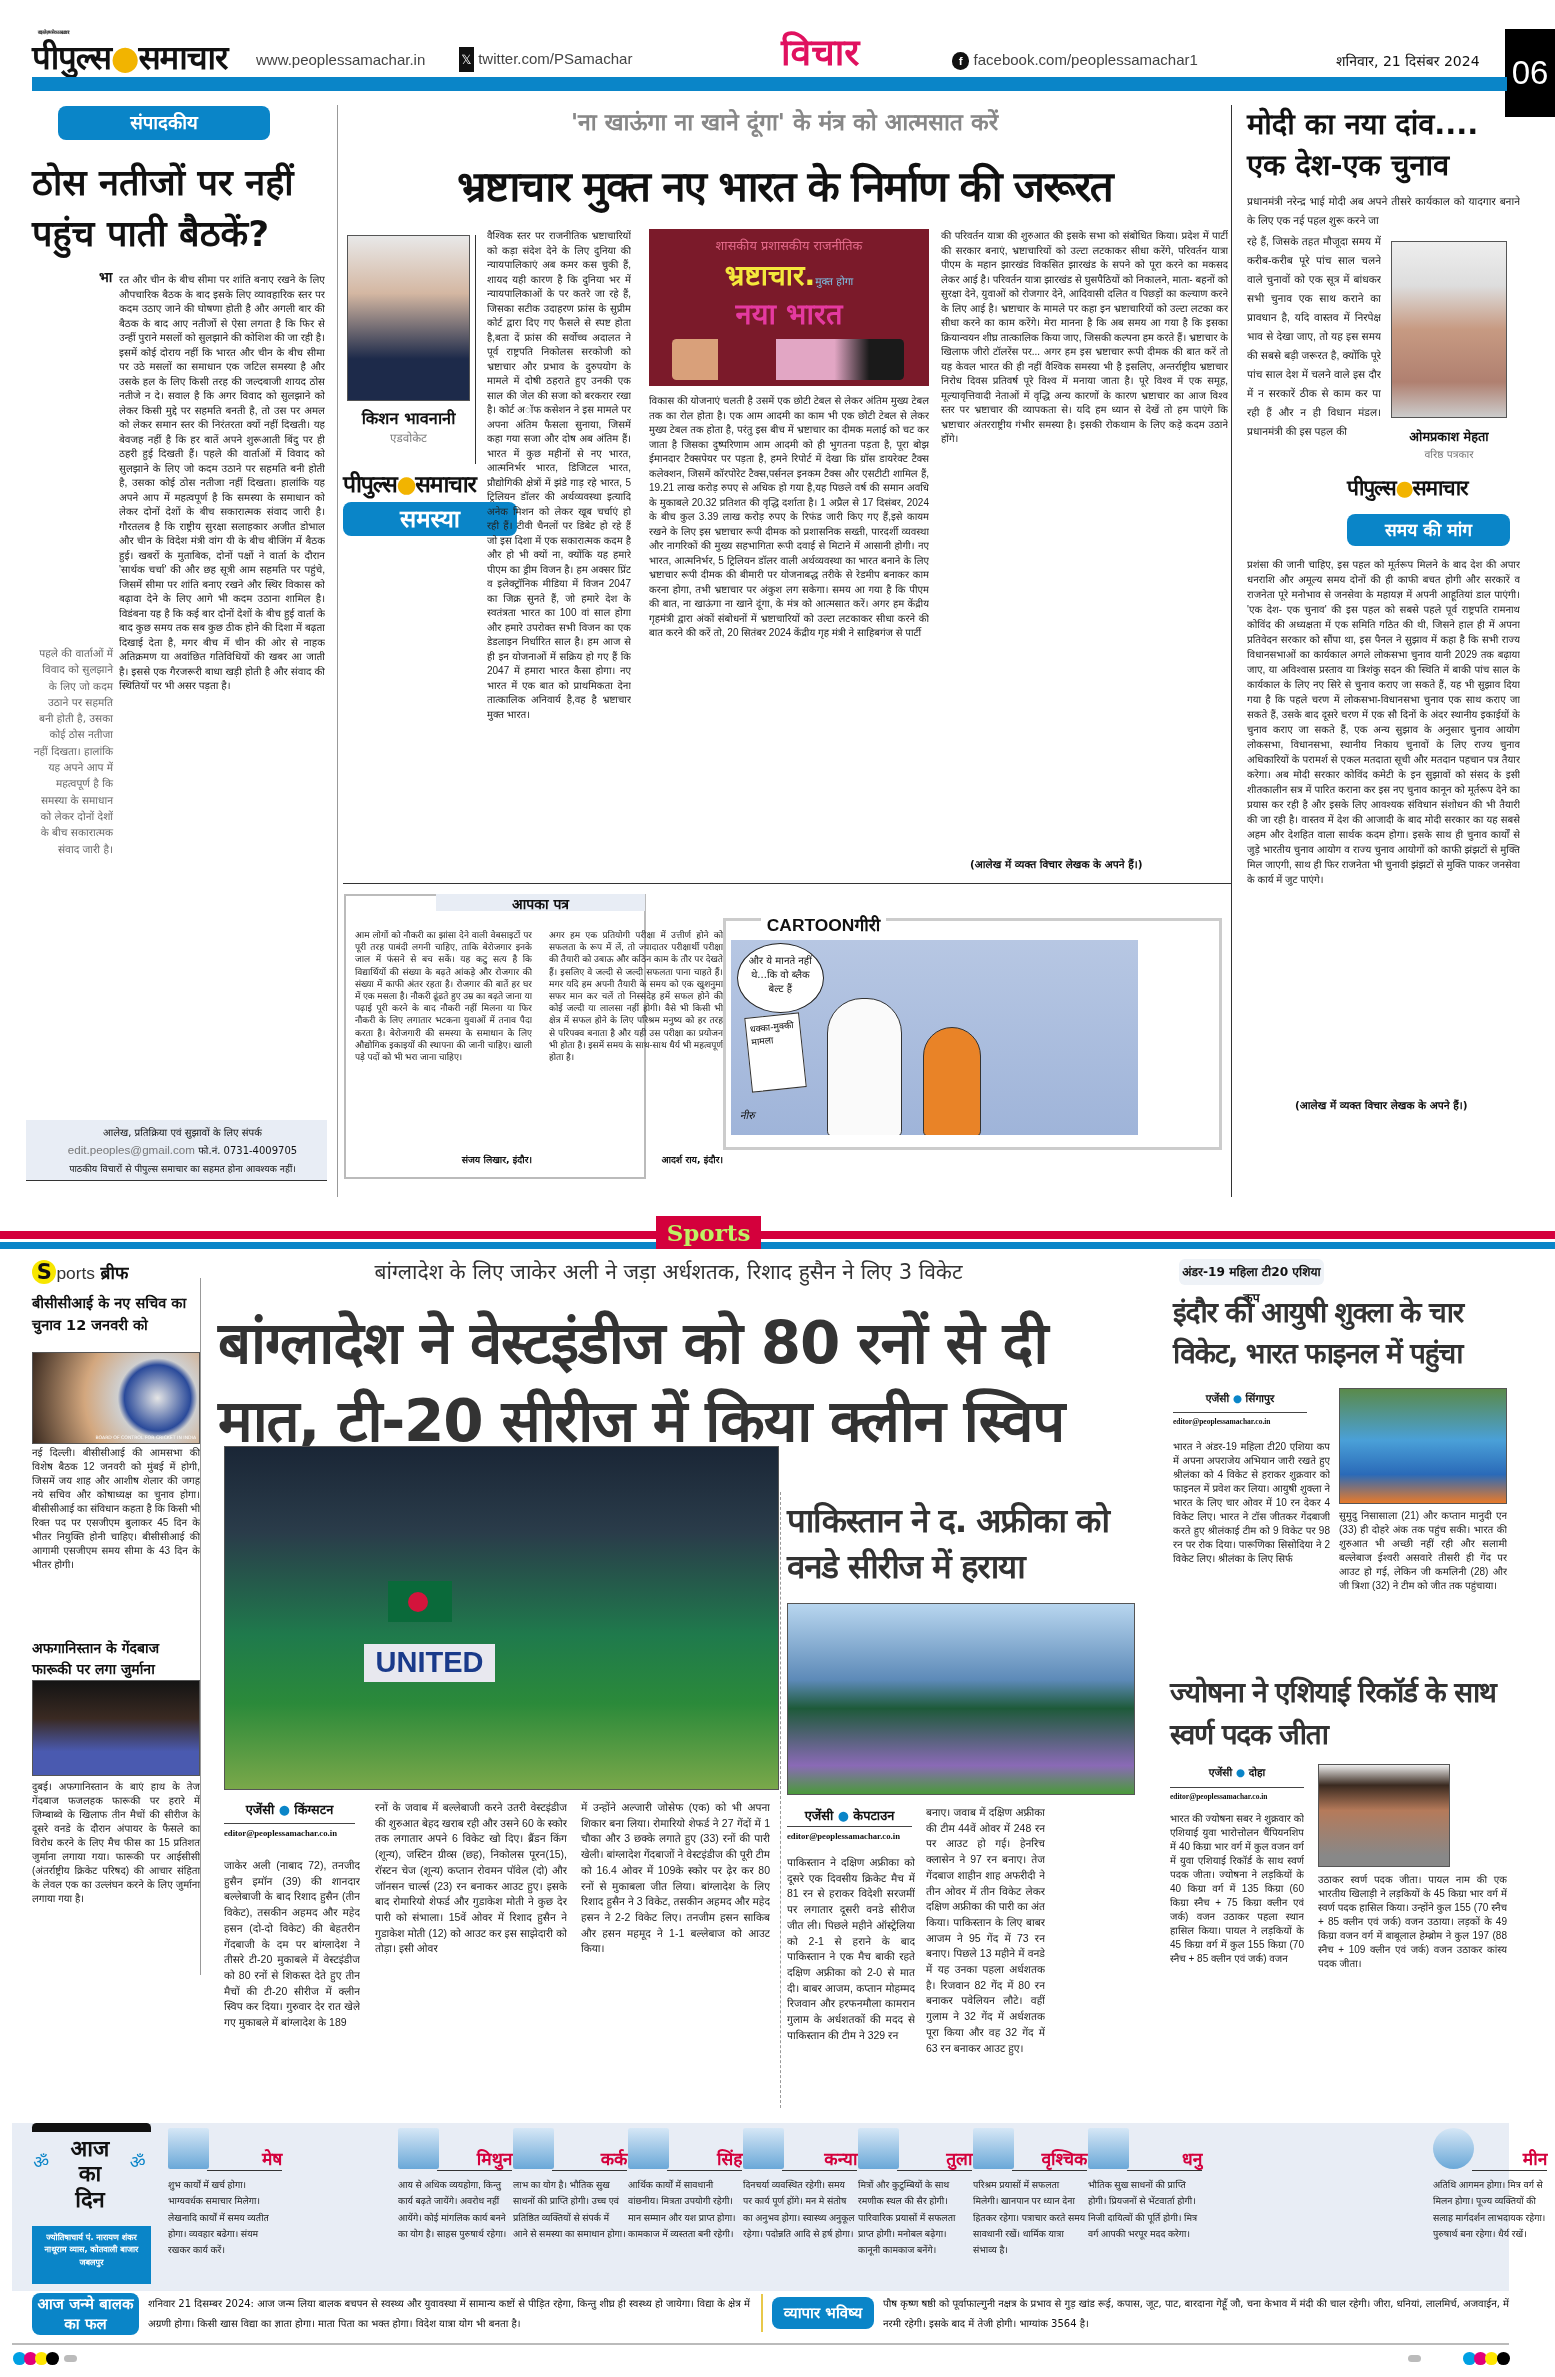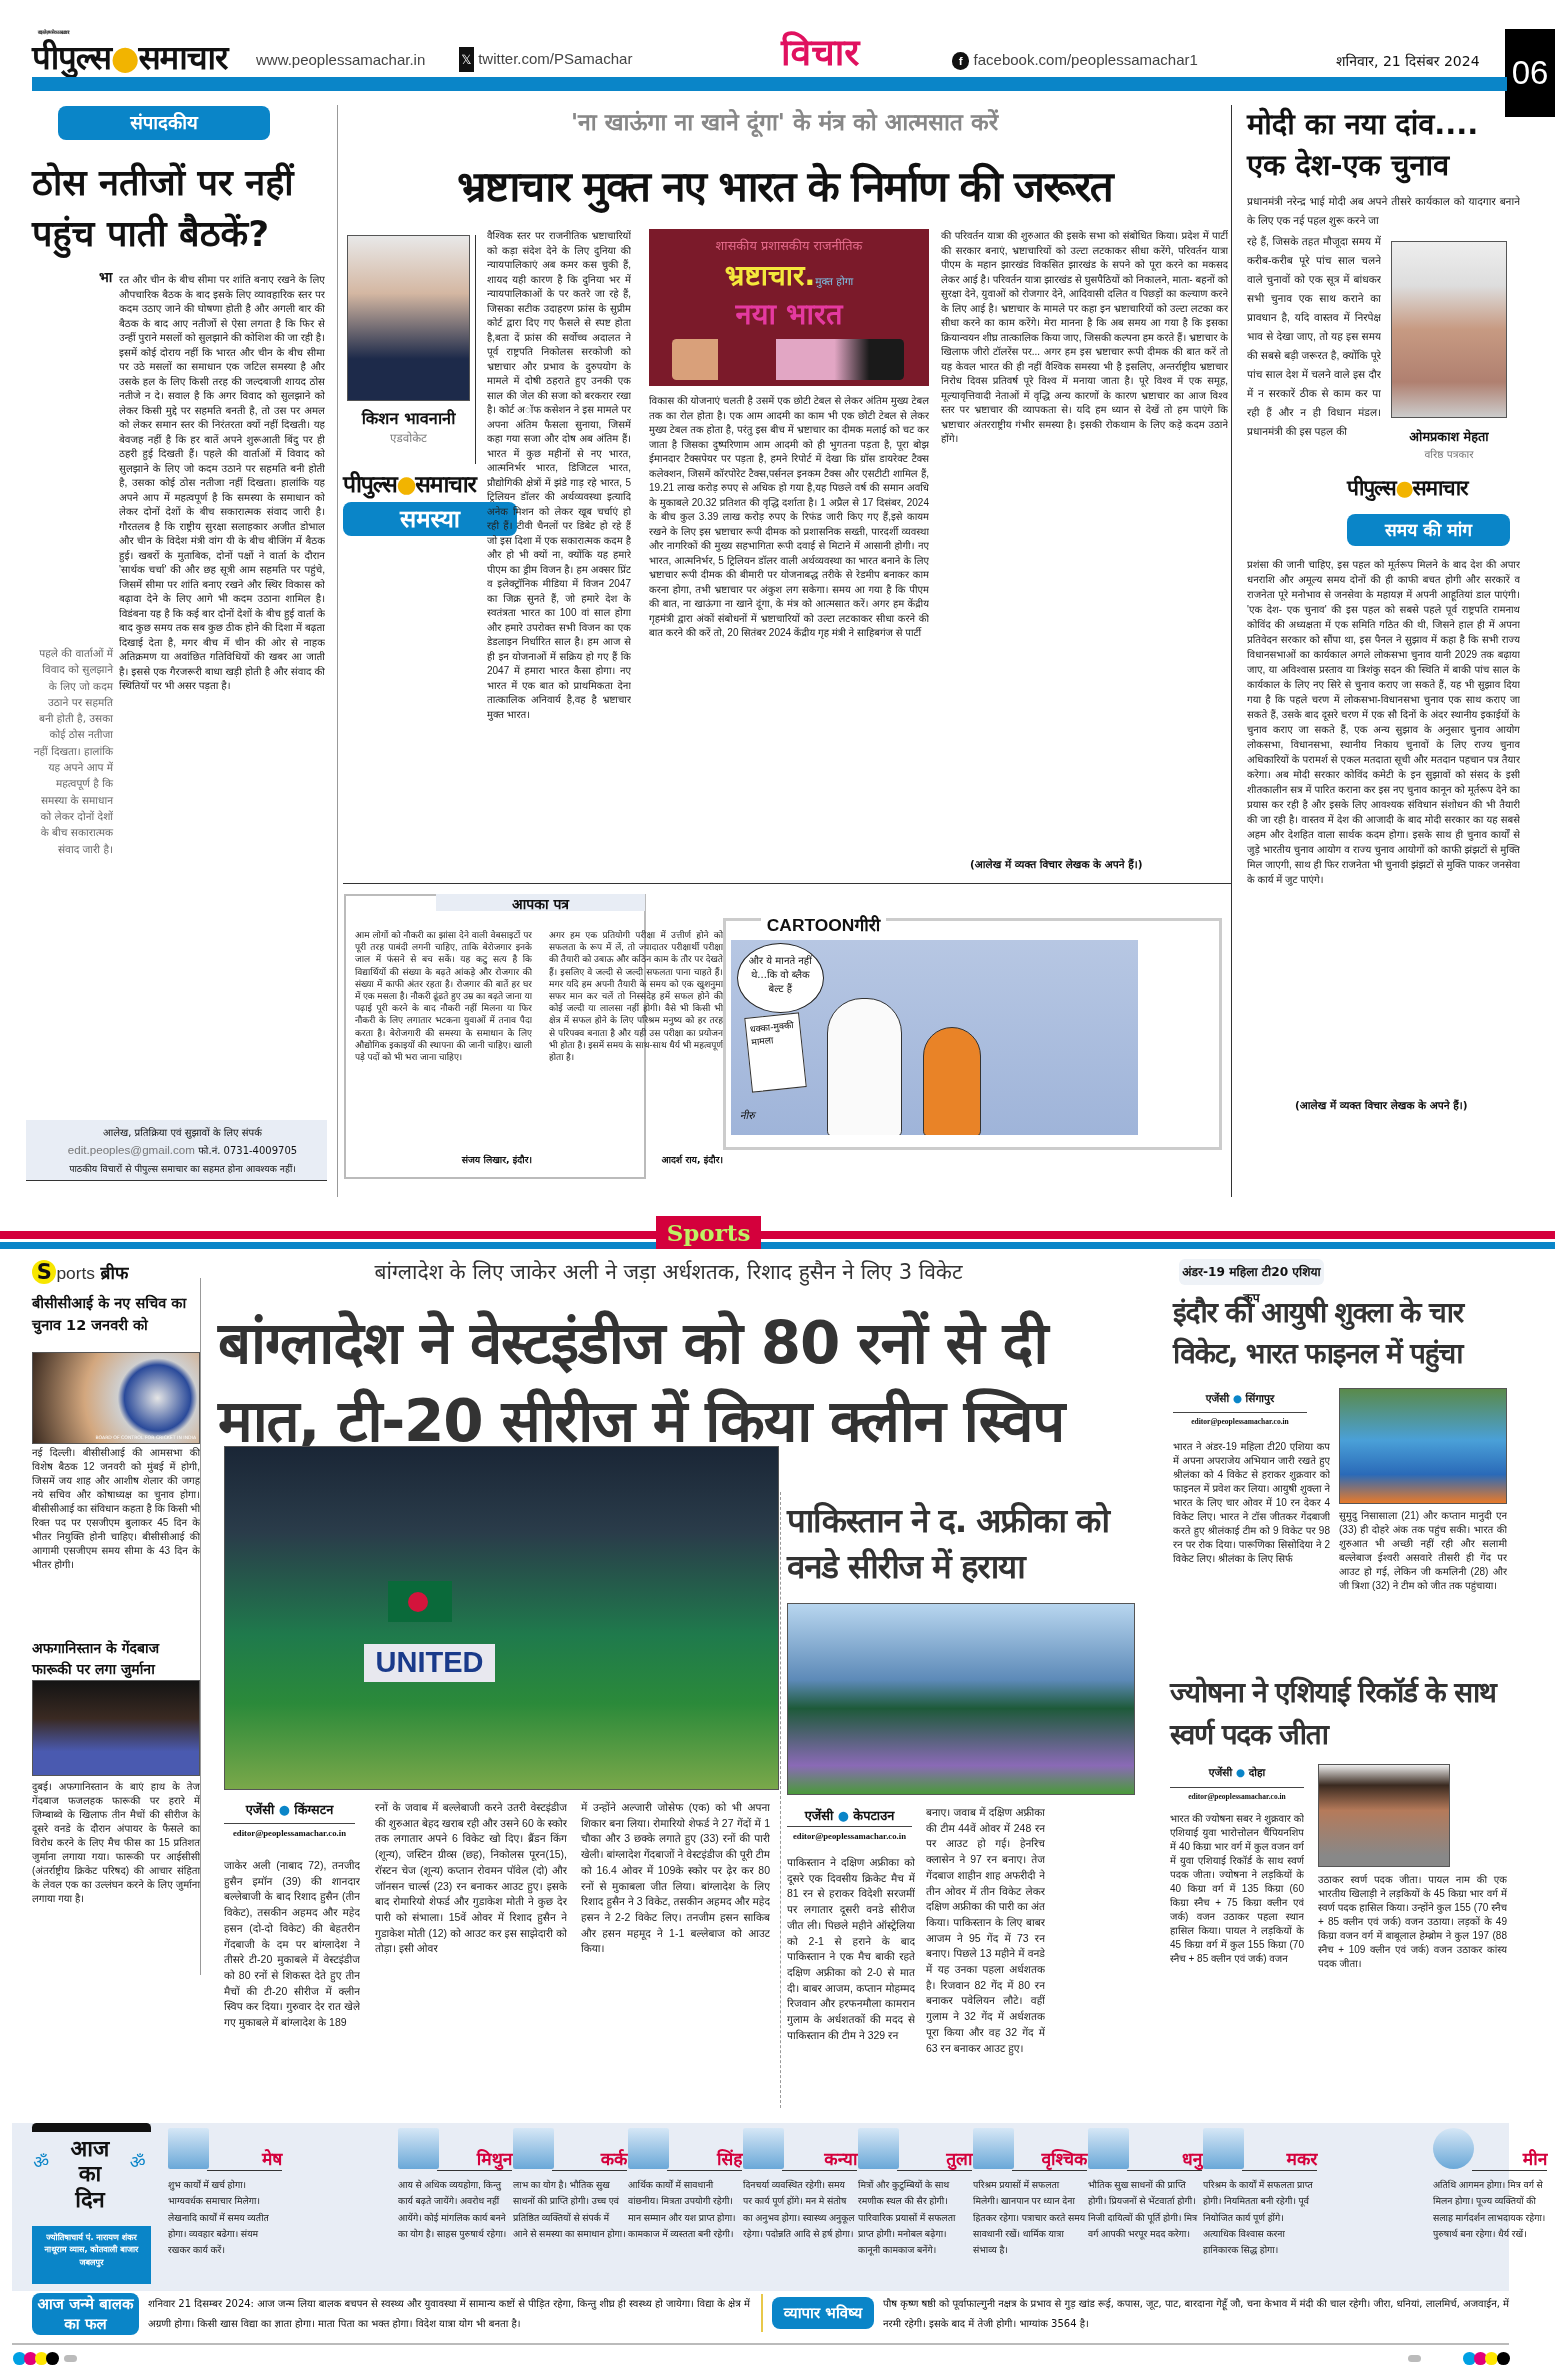--- a/index.html
+++ b/index.html
@@ -18,21 +18,21 @@
 .txt{font-family:"Liberation Sans",sans-serif;font-size:10.2px;line-height:14.5px;color:#222;text-align:justify;overflow:hidden}
 .h1{font-weight:bold;color:#111;font-family:"DejaVu Sans",sans-serif}
 .photo{background:linear-gradient(160deg,#d8d8d8,#9a9a9a);border:0.6px solid #555}
 .box{border:2.3px solid #bbb;background:#fff}
 .sportsbar{left:0;top:1231px;width:1555px;height:8.1px;background:#d4003c}
 .sportsblue{left:0;top:1242px;width:1555px;height:7px;background:#0a85c8}
 .sportslabel{left:656px;top:1216px;width:105px;height:33px;background:#d4003c;color:#bef264;font-family:"DejaVu Serif",serif;font-weight:bold;font-size:23px;text-align:center;line-height:33px}
 .sh{font-weight:bold;color:#333;font-family:"DejaVu Sans",sans-serif;letter-spacing:-1.2px}
 .agency{font-weight:bold;font-size:12.8px;text-align:center}
 .agency .d{color:#0a85c8}
-.email{font-family:"Liberation Serif",serif;font-weight:bold;font-size:8.7px;text-align:center;border-top:1.2px solid #444;padding-top:3.5px}
+.email{font-family:"Liberation Serif",serif;font-weight:bold;font-size:8.7px;border-top:1.2px solid #444;padding-top:3.5px}
 .horo{left:11.6px;top:2123px;width:1497px;height:168px;background:#e8edf5}
 .sign{position:absolute;top:0;width:119px;height:163px}
 .sign .ic{position:absolute;left:0;top:2.9px;width:41px;height:41px;background:linear-gradient(180deg,#d6e7f6,#6aa8d8);border-radius:2.3px}
 .sign .nm{position:absolute;right:4.6px;top:21px;color:#d4003c;font-weight:bold;font-size:17.4px;border-bottom:1.2px solid #333;width:75px;text-align:right}
 .sign .bd{position:absolute;left:0;top:52px;width:113px;font-size:9.3px;line-height:16.3px;color:#222;font-family:"Liberation Sans",sans-serif}
 .cmyk{position:absolute;width:12.8px;height:12.8px;border-radius:50%}
 </style>
 </head>
 <body>
 
@@ -220,25 +220,20 @@
   <div class="sign" style="left:805px;">
       <div class="ic"></div>
       <div class="nm">वृश्चिक</div>
       <div class="bd">परिश्रम प्रयासों में सफलता मिलेगी। खानपान पर ध्यान देना हितकर रहेगा। पत्राचार करते समय सावधानी रखें। धार्मिक यात्रा संभाव्य है।</div>
     </div>
   <div class="sign" style="left:920px;">
       <div class="ic"></div>
       <div class="nm">धनु</div>
       <div class="bd">भौतिक सुख साधनों की प्राप्ति होगी। प्रियजनों से भेंटवार्ता होगी। निजी दायित्वों की पूर्ति होगी। मित्र वर्ग आपकी भरपूर मदद करेगा।</div>
     </div>
-  <div class="sign" style="left:1035px;">
-      <div class="ic"></div>
-      <div class="nm">मकर</div>
-      <div class="bd">परिश्रम के कार्यों में सफलता प्राप्त होगी। नियमितता बनी रहेगी। पूर्व नियोजित कार्य पूर्ण होंगे। अत्याधिक विश्वास करना हानिकारक सिद्ध होगा।</div>
-    </div>
   <div class="sign" style="left:1265px;">
       <div class="ic" style="border-radius:50%;"></div>
       <div class="nm">मीन</div>
       <div class="bd">अतिथि आगमन होगा। मित्र वर्ग से मिलन होगा। पूज्य व्यक्तियों की सलाह मार्गदर्शन लाभदायक रहेगा। पुरुषार्थ बना रहेगा। धैर्य रखें।</div>
     </div>
 </div>
 
 <div class="abs btag" style="left:32px;top:2293px;width:107px;height:42px;font-size:15px;line-height:20px;padding-top:1.2px;">आज जन्मे बालक का फल</div>
 <div class="abs" style="left:148px;top:2294px;width:610px;font-size:10px;line-height:20px;">शनिवार 21 दिसम्बर 2024: आज जन्म लिया बालक बचपन से स्वस्थ्य और युवावस्था में सामान्य कष्टों से पीड़ित रहेगा, किन्तु शीघ्र ही स्वस्थ्य हो जायेगा। विद्या के क्षेत्र में अग्रणी होगा। किसी खास विद्या का ज्ञाता होगा। माता पिता का भक्त होगा। विदेश यात्रा योग भी बनता है।</div>
 <div class="abs" style="left:761px;top:2294px;width:1.7px;height:38px;background:#e8c84a;"></div>

